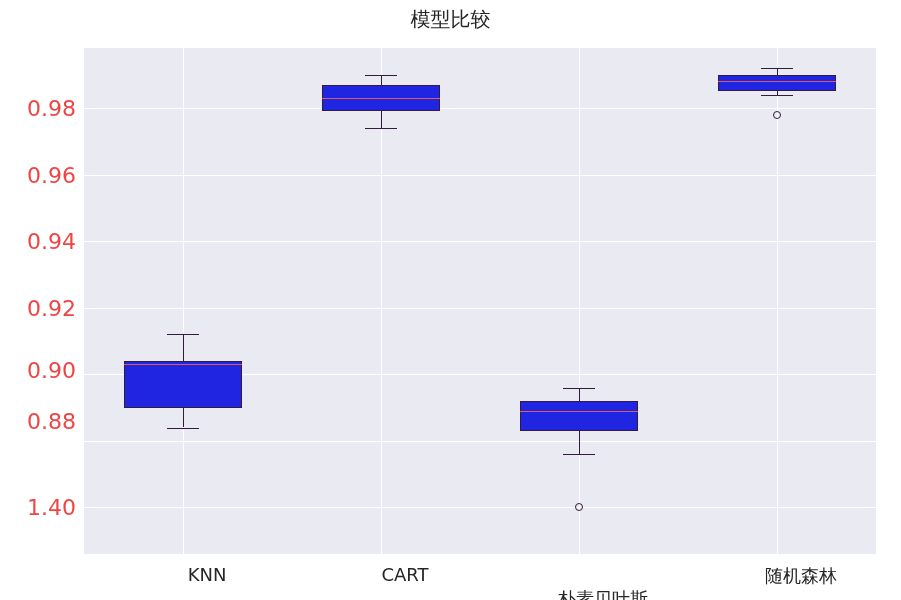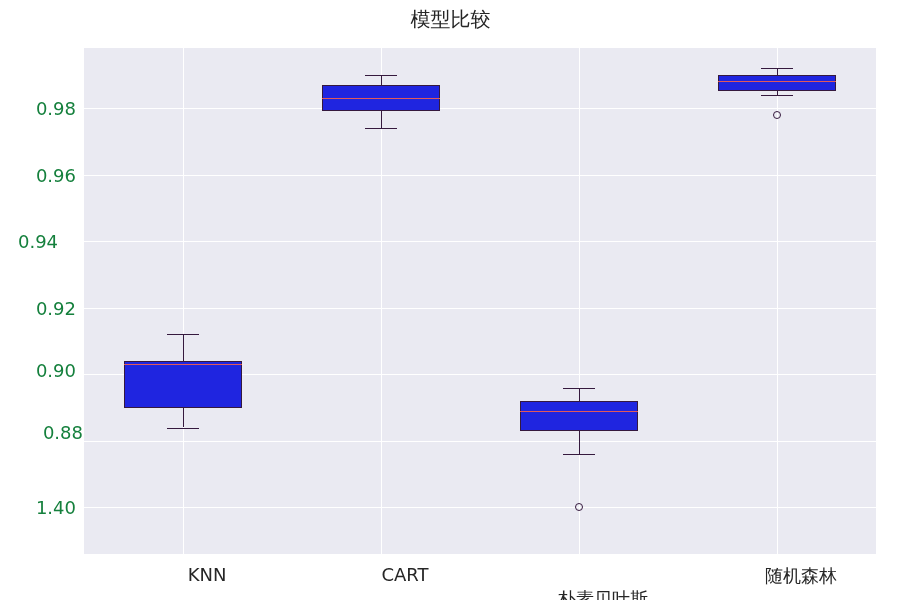--- a/index.html
+++ b/index.html
@@ -45,22 +45,22 @@
     position: absolute;
     top: 0;
     height: 100%;
     width: 1px;
     background: #ffffff;
   }
   .ytick {
     position: absolute;
     width: 76px;
     text-align: right;
-    font-size: 18px;
-    color: #15803d;
+    font-size: 22px;
+    color: #ef4444;
     transform: translateY(-50%);
     left: 0px;
   }
   .xtick {
     position: absolute;
     transform: translateX(-50%);
     font-size: 18px;
     color: #262626;
     white-space: nowrap;
     margin-left: 24px;
@@ -106,24 +106,24 @@
   }
 </style>
 </head>
 <body>
 
 <div class="figure">
   <div class="title">模型比较</div>
 
   <div id="yticklabels">
       <div class="ytick" style="top: 507.395px;">1.40</div>
-      <div class="ytick" style="top: 432px; margin-left: 7px;">0.88</div>
+      <div class="ytick" style="top: 421px;">0.88</div>
       <div class="ytick" style="top: 370px;">0.90</div>
       <div class="ytick" style="top: 307.658px;">0.92</div>
-      <div class="ytick" style="top: 241.079px; text-align: center;">0.94</div>
+      <div class="ytick" style="top: 241.079px;">0.94</div>
       <div class="ytick" style="top: 174.5px;">0.96</div>
       <div class="ytick" style="top: 107.921px;">0.98</div>
     </div>
 
   <div class="axes" id="axes">
 
   <div class="hgrid" style="top: 459.395px;"></div>
       <div class="hgrid" style="top: 392.816px;"></div>
       <div class="hgrid" style="top: 326.237px;"></div>
       <div class="hgrid" style="top: 259.658px;"></div>

